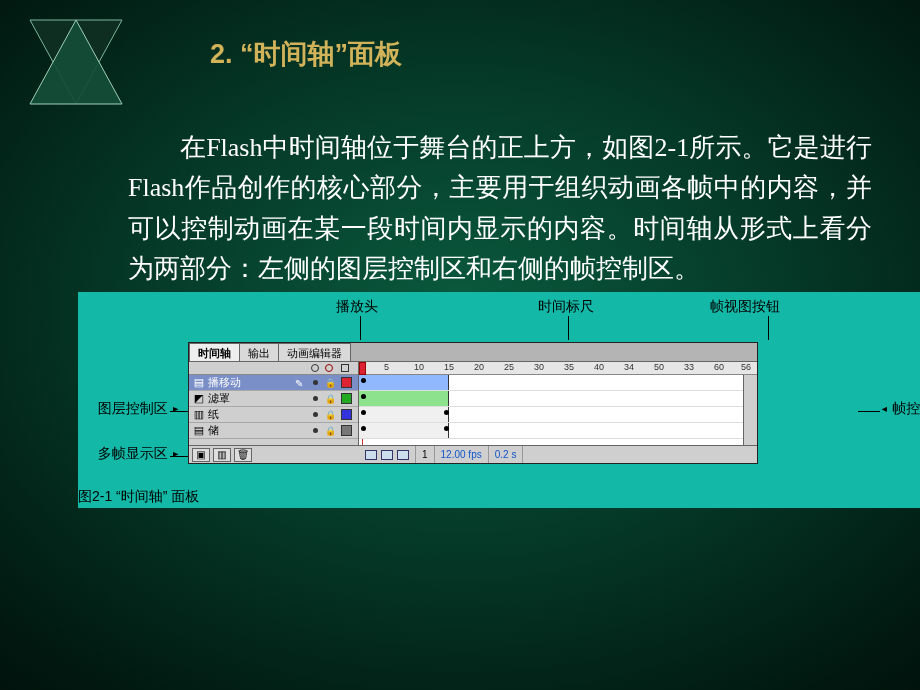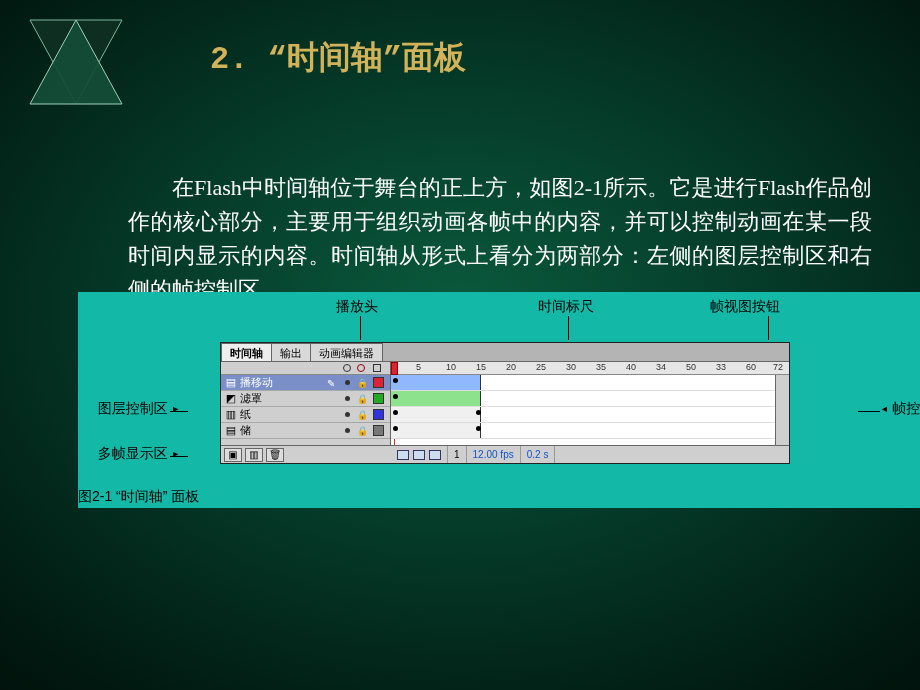--- a/index.html
+++ b/index.html
@@ -12,31 +12,30 @@
     overflow:hidden;
   }
 
   
   .deco { position:absolute; left:24px; top:14px; width:104px; height:96px; }
   .deco svg { width:100%; height:100%; }
 
   .title {
     position:absolute; left:210px; top:36px;
     color:#d2b35a;
-    font-size:32px;
+    font-size:27px;
     font-weight:bold;
-    font-family:Liberation Mono, monospace;
+    font-family:Liberation Sans, sans-serif;
   }
 
   .para {
     position:absolute; left:128px; top:128px; width:744px;
-    font-size:22px; line-height:1.55;
+    font-size:26px; line-height:1.55;
     text-align:justify;
     text-indent:2em;
-    margin-top:43px;
   }
 
   
   .diagram {
     position:absolute; left:78px; top:292px; width:888px; height:216px;
     background:#14b8a6;
     color:#000;
     font-family:"SimSun","Songti SC",sans-serif;
   }
 
@@ -49,21 +48,20 @@
   .ann-left { position:absolute; left:0; width:102px; text-align:right; font-size:14px; }
   .ann-left .hline { position:absolute; right:-8px; top:11px; width:18px; height:1px; background:#000; }
   .ann-right { position:absolute; right:0; width:86px; text-align:left; font-size:14px; }
   .ann-right .hline { position:absolute; left:-22px; top:11px; width:22px; height:1px; background:#000; }
 
   
   .panel {
     position:absolute; left:110px; top:50px; width:570px; height:122px;
     background:#b4b4b4;
     border:1px solid #222;
-    margin-left:32px;
   }
   
   .tabs { position:absolute; left:0; top:0; height:18px; display:flex; }
   .tab {
     font-size:11px; padding:2px 8px 0 8px;
     background:#d9d9d9; border:1px solid #666; border-bottom:none;
     margin-right:-1px;
   }
   .tab.active { background:#eee; font-weight:bold; }
 
@@ -210,21 +208,21 @@
           <span style="left:85px">15</span>
           <span style="left:115px">20</span>
           <span style="left:145px">25</span>
           <span style="left:175px">30</span>
           <span style="left:205px">35</span>
           <span style="left:235px">40</span>
           <span style="left:265px">34</span>
           <span style="left:295px">50</span>
           <span style="left:325px">33</span>
           <span style="left:355px">60</span>
-          <span style="left:382px">72</span>
+          <span style="left:382px">56</span>
           <div class="playhead" style="left:0"></div>
         </div>
         <div class="playline" style="left:3px"></div>
 
         <div class="row">
           <div class="span1" style="width:90px;background:#8fb8ff;border-right:1px solid #333"></div>
           <div class="kframe" style="left:2px"></div>
         </div>
         <div class="row">
           <div class="span1" style="width:90px;background:#8de28d;border-right:1px solid #333"></div>

